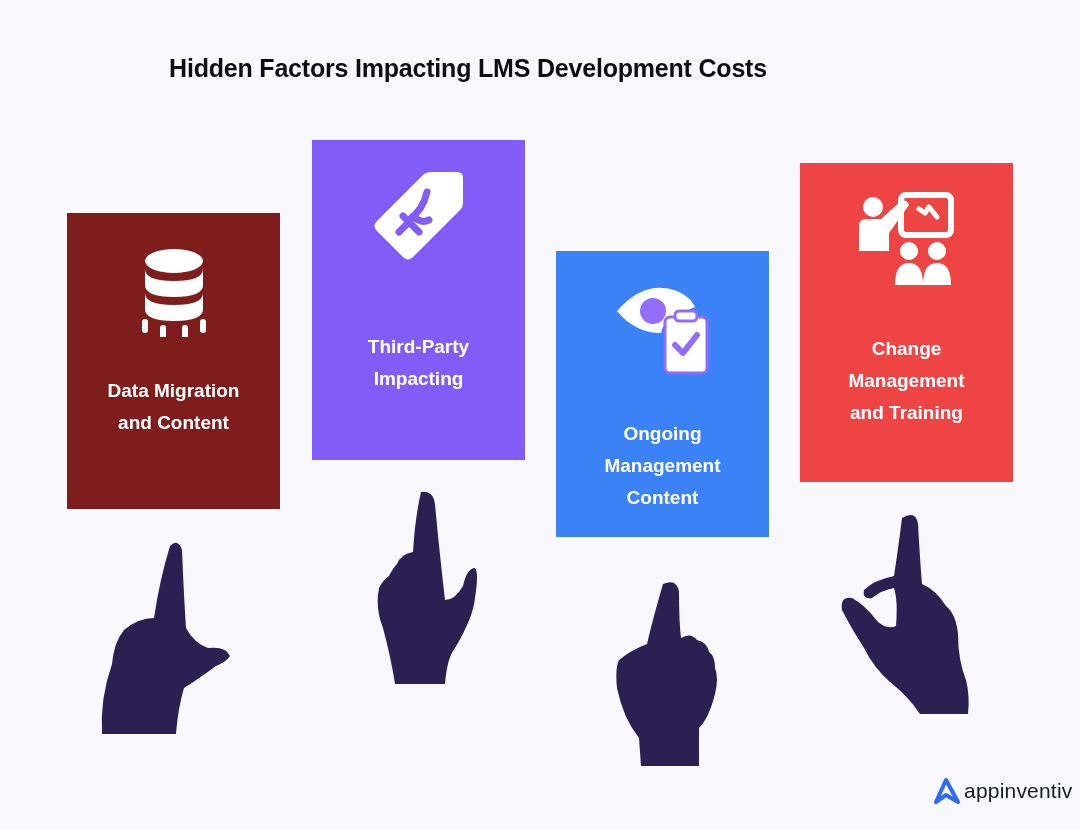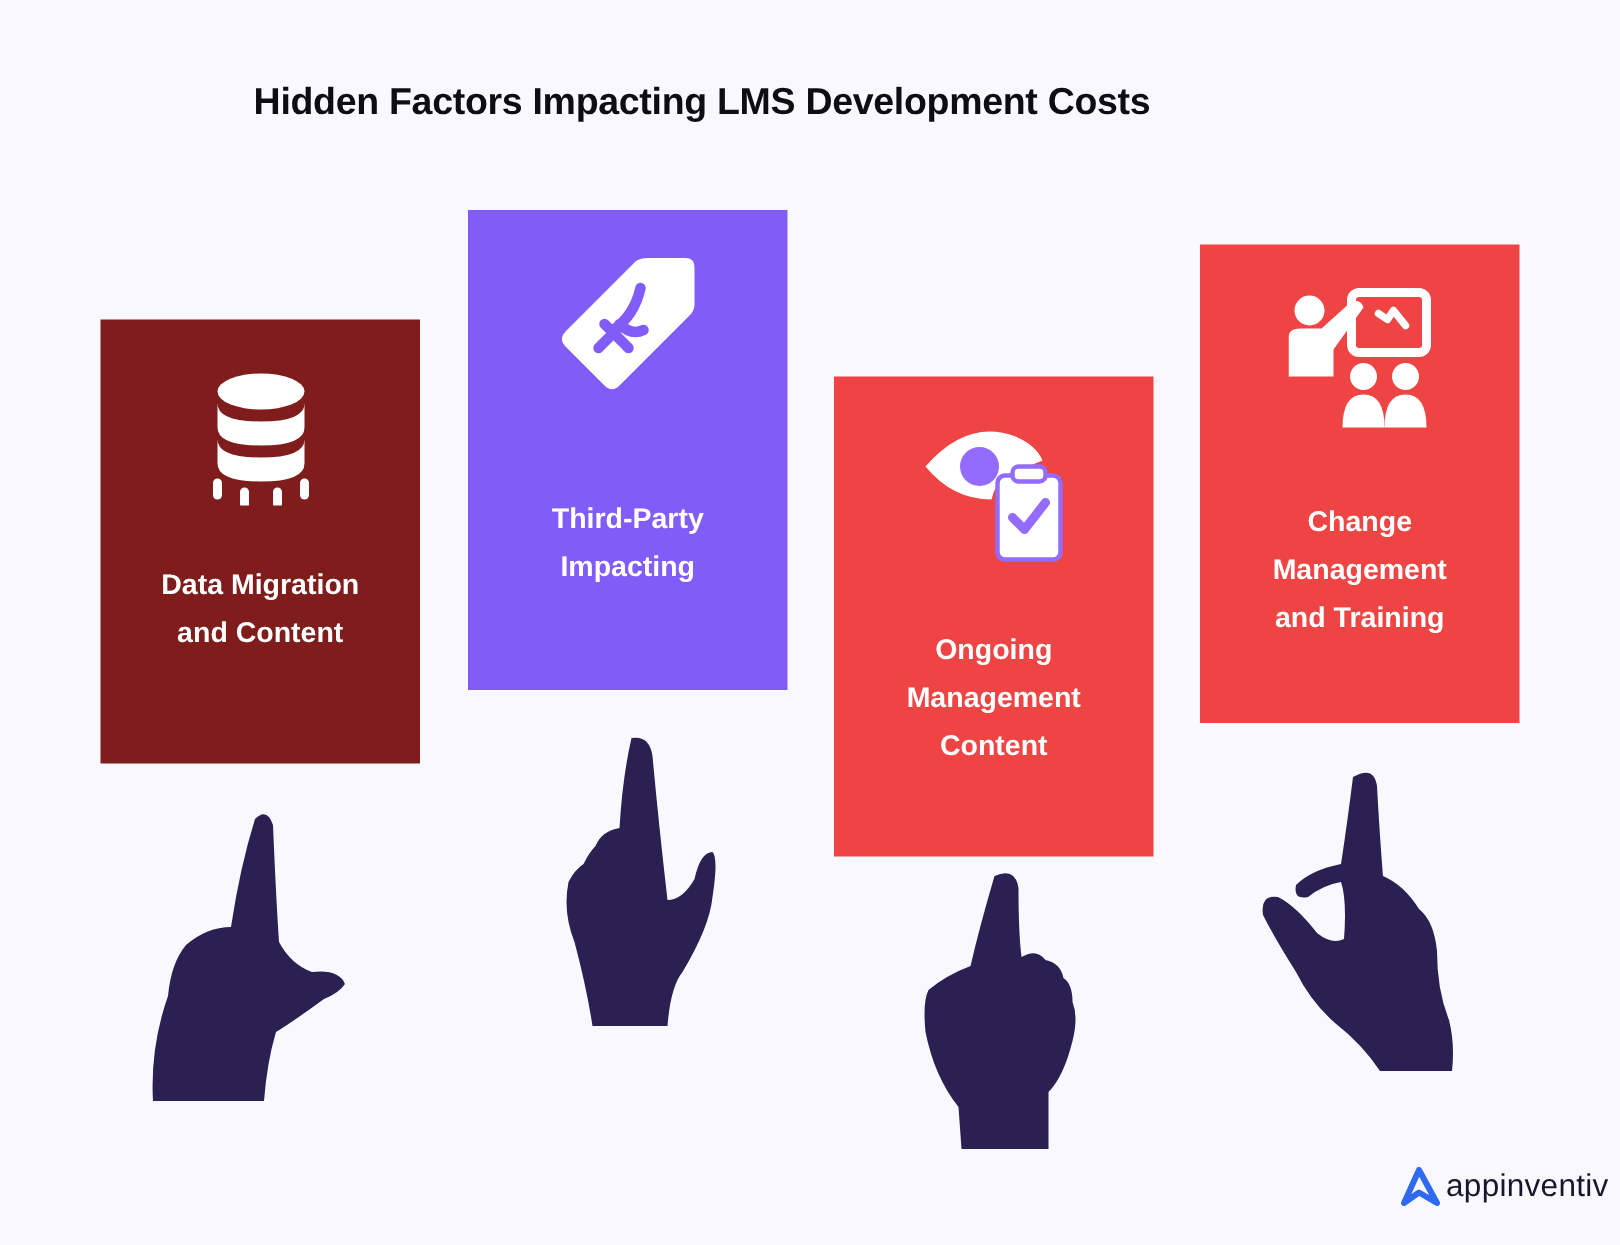--- a/index.html
+++ b/index.html
@@ -61,21 +61,21 @@
       <path d="M63 2 L88 2 Q94 2 94 8 L94 33 Q94 37 91 40 L44 87 Q39 92 34 87 L8 61 Q3 56 8 51 L55 4 Q58 2 63 2 Z" fill="#fff"></path>
       <path d="M58 22 Q54 40 40 50 M60 50 Q52 54 44 46 M34 46 L50 62 M30 62 L46 46" stroke="#825cf6" stroke-width="7" stroke-linecap="round" fill="none"></path>
     </svg>
   </div>
   <div class="label" style="top:191px;">
     <span>Third-Party</span>
     <span>Impacting</span>
   </div>
 </div>
 
-<div class="card" style="left:556px; top:251px; height:320px; background:#ef4444;">
+<div class="card" style="left:556px; top:251px; height:286px; background:#3b82f6;">
   <div class="icon" style="top:32px;">
     <svg width="96" height="92" viewBox="0 0 96 92">
       <path d="M2 28 Q30 -4 62 8 Q76 14 80 24 L56 34 Q48 40 46 50 Q20 50 2 28 Z" fill="#fff"></path>
       <circle cx="38" cy="28" r="13" fill="#936cfd"></circle>
       <rect x="50" y="34" width="42" height="56" rx="5" fill="#fff" stroke="#936cfd" stroke-width="3"></rect>
       <rect x="60" y="28" width="22" height="10" rx="4" fill="#fff" stroke="#936cfd" stroke-width="3"></rect>
       <path d="M60 62 L68 70 L82 52" stroke="#936cfd" stroke-width="6" stroke-linecap="round" stroke-linejoin="round" fill="none"></path>
     </svg>
   </div>
   <div class="label" style="top:167px;">

